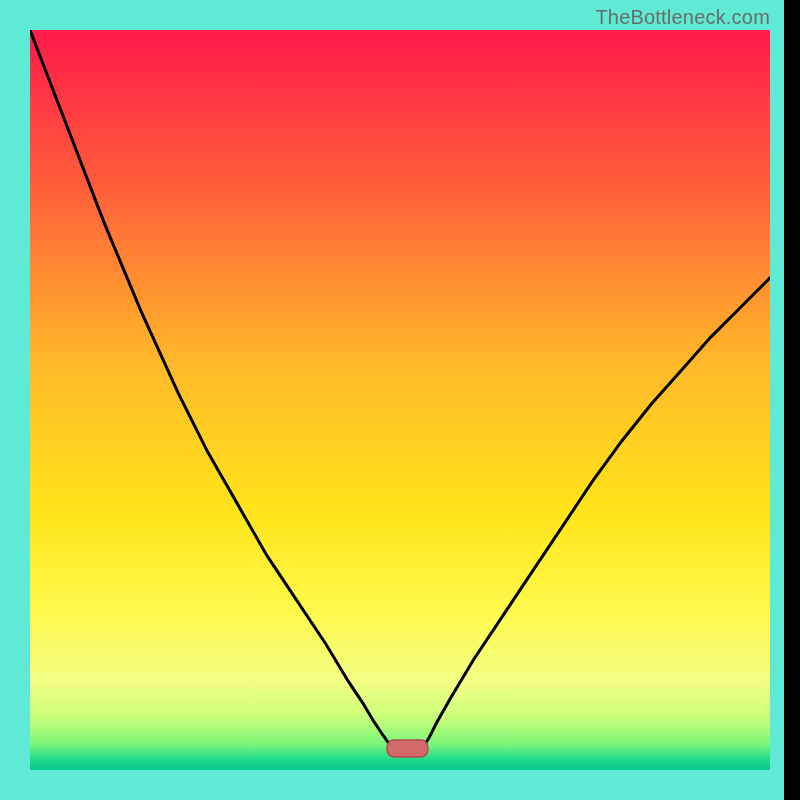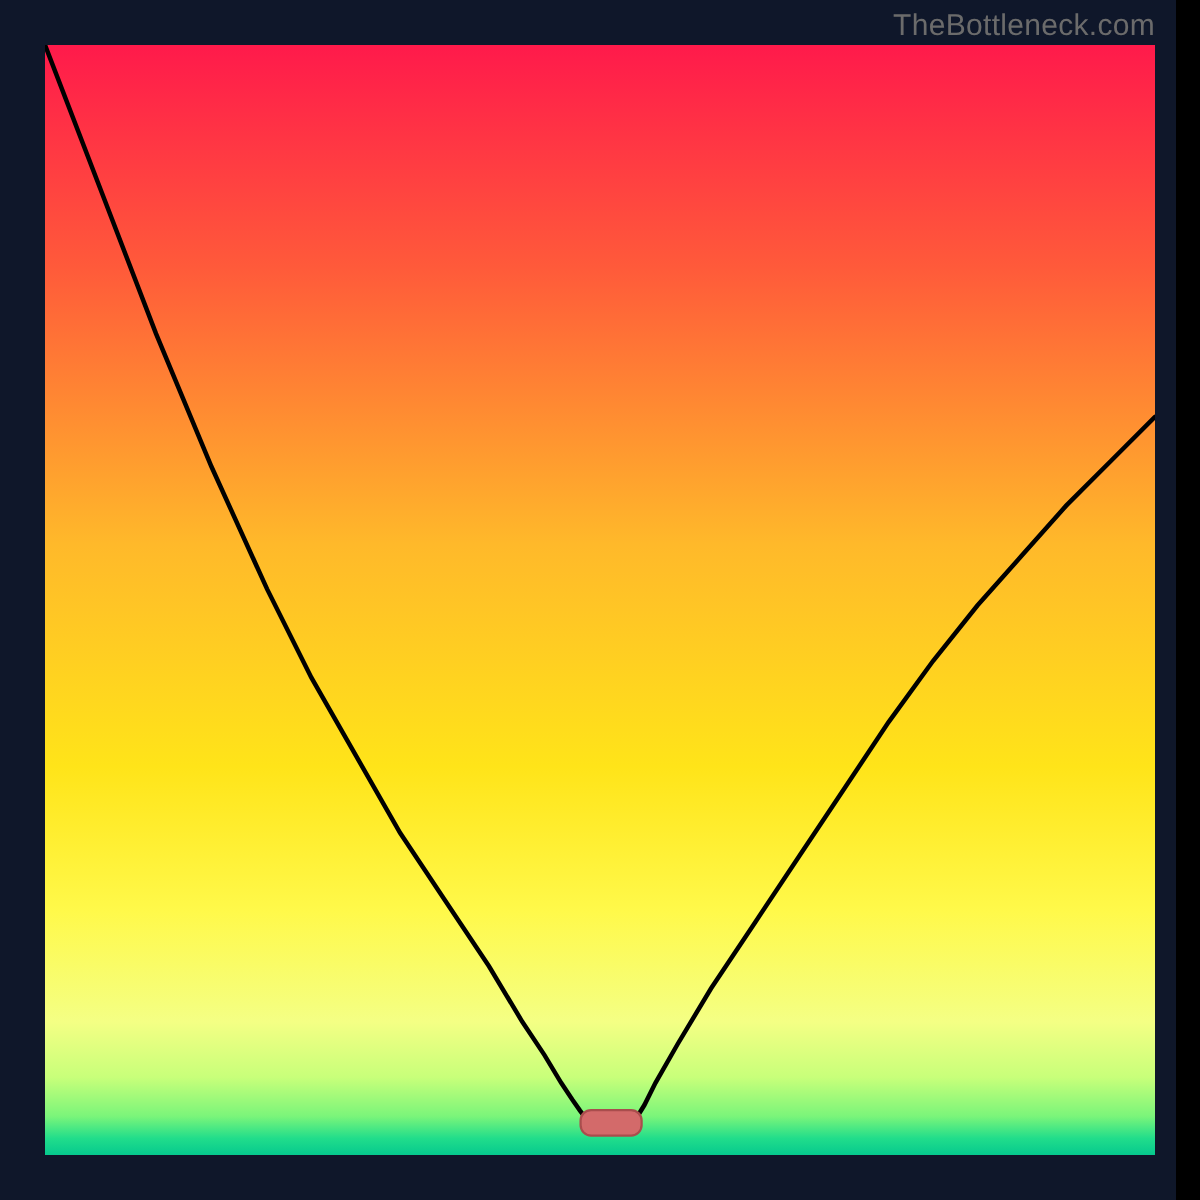--- a/index.html
+++ b/index.html
@@ -8,21 +8,21 @@
     width: 800px;
     height: 800px;
     overflow: hidden;
     background: #000;
     font-family: Arial, Helvetica, sans-serif;
   }
   .frame {
     position: relative;
     width: 784px;
     height: 800px;
-    background: #0f172a;
+    background: #5eead4;
     box-sizing: border-box;
   }
   .plot-area {
     position: absolute;
     left: 30px;
     top: 30px;
     width: 740px;
     height: 740px;
     overflow: hidden;
   }

